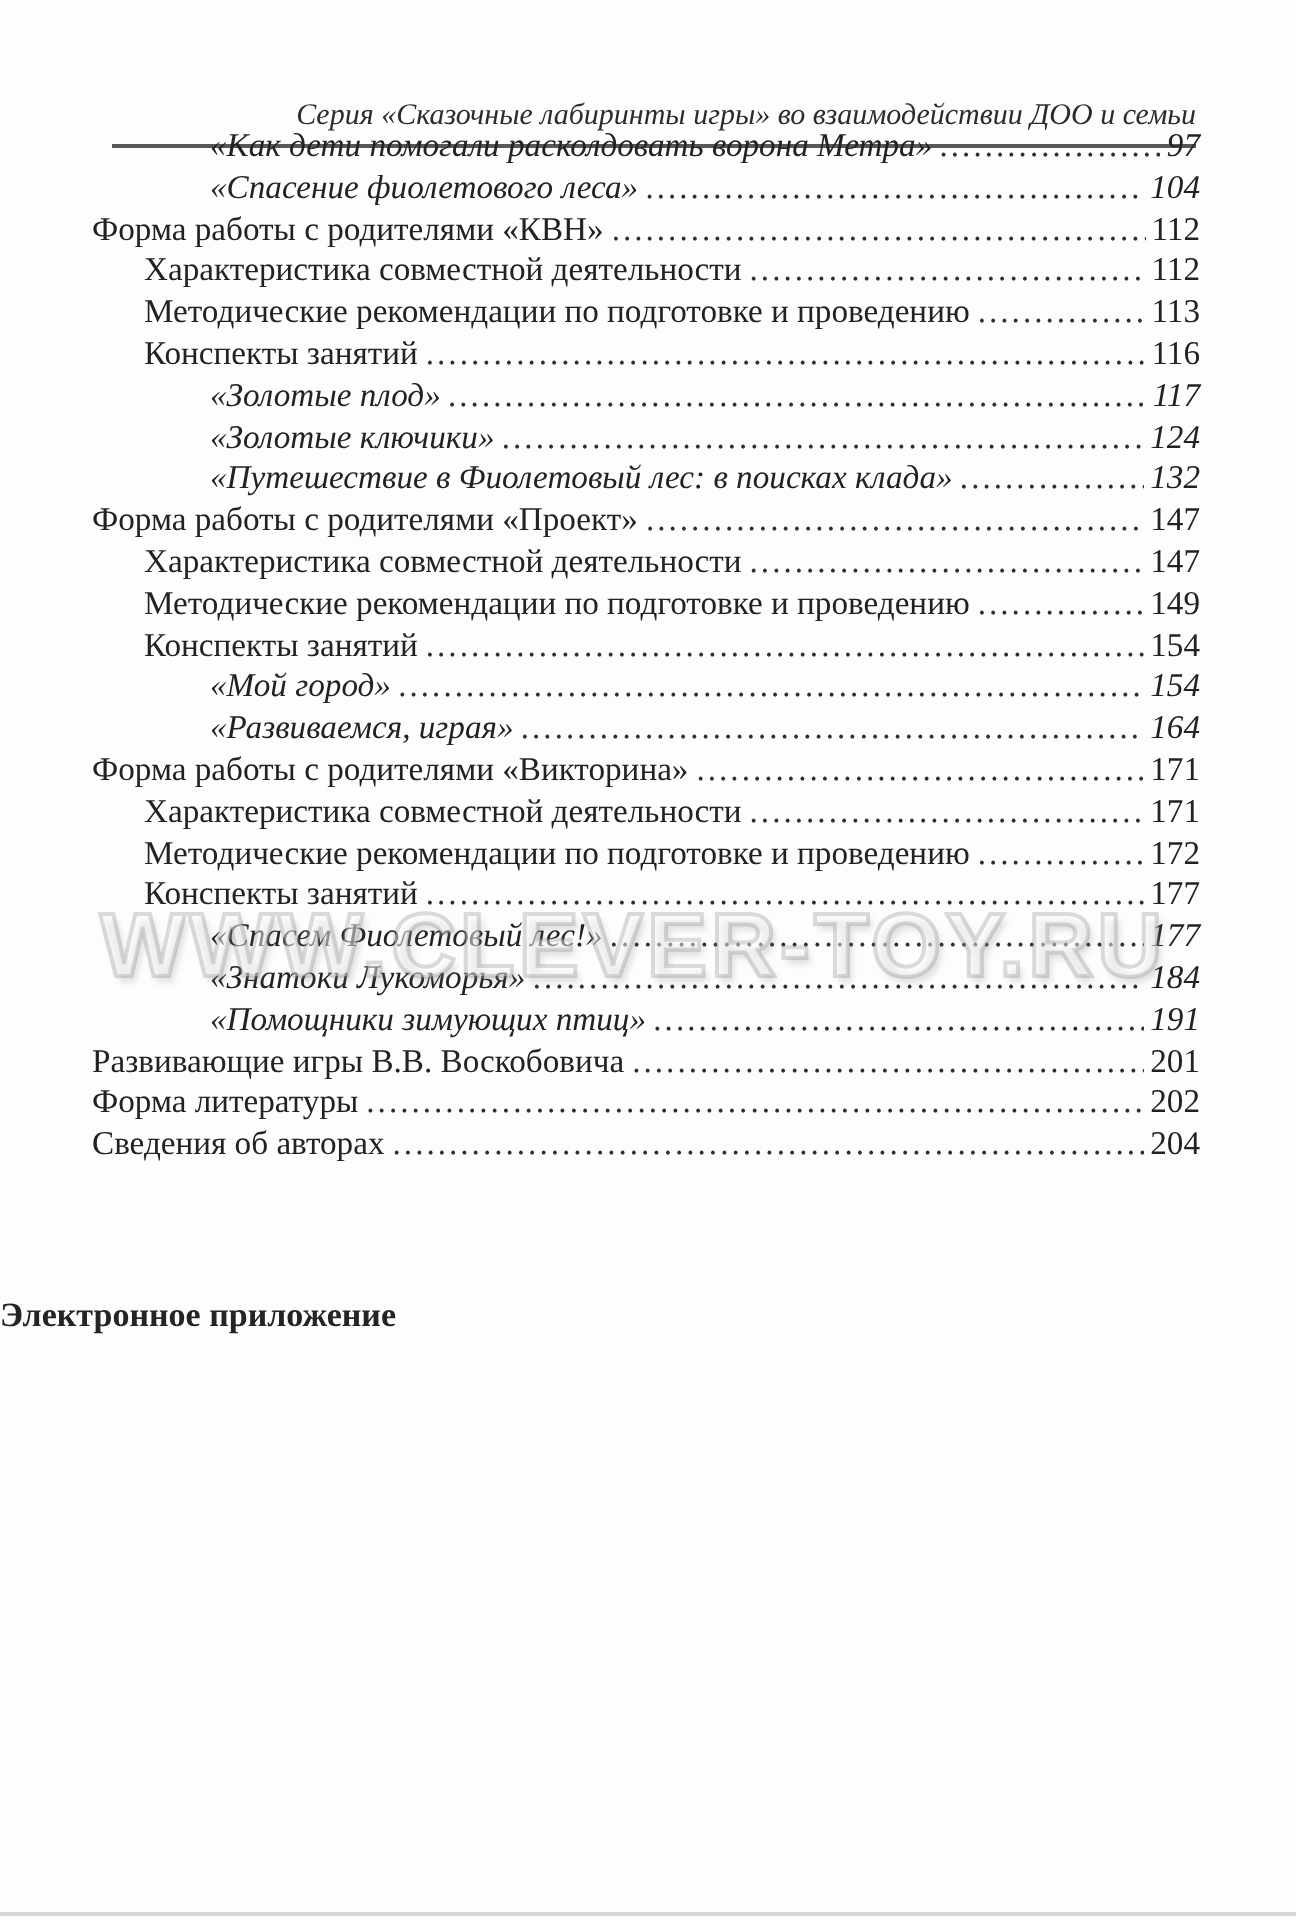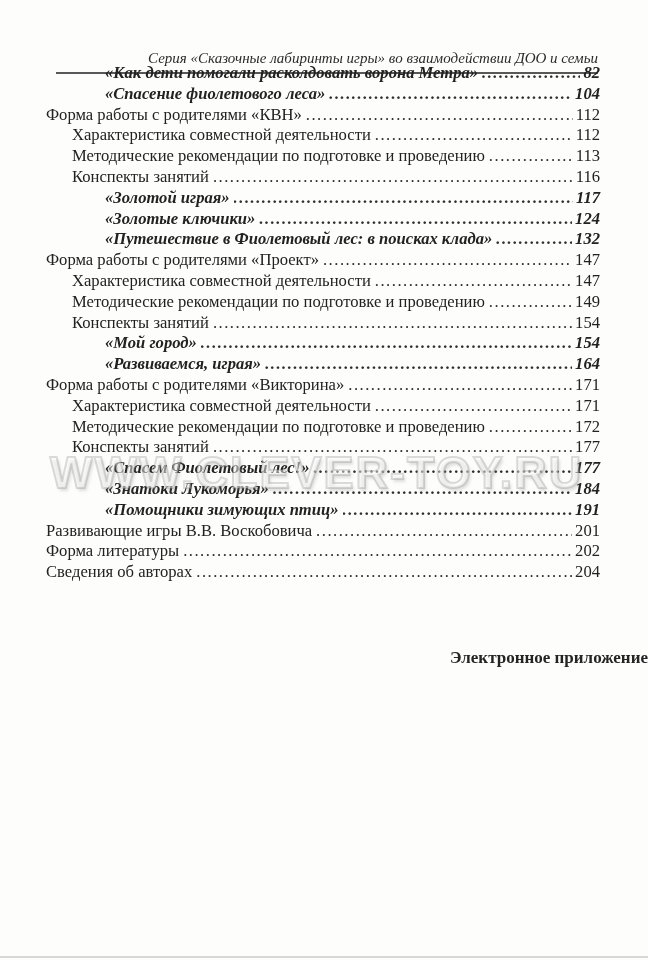--- a/index.html
+++ b/index.html
@@ -40,21 +40,21 @@
     display: flex;
     align-items: baseline;
     height: 20.8px;
     line-height: 20.8px;
     font-size: 16.6px;
     white-space: nowrap;
     color: #222222;
   }
   .row.lvl1 { padding-left: 26px; justify-content: space-between; }
   .row.lvl2 { padding-left: 59px; }
-  .row.italic { font-style: italic; font-weight: bold; }
+  .row.italic { font-style: italic; }
   .title { flex: 0 0 auto; }
   .dots {
     flex: 1 1 auto;
     overflow: hidden;
     margin: 0 3px 0 4px;
     letter-spacing: 1.5px;
     color: #2e2e2e;
   }
   .dots::after {
     content: "..........................................................................................................................................................................";
@@ -78,21 +78,21 @@
     pointer-events: none;
     z-index: 5;
   }
 
   
   .e-app {
     position: absolute;
     top: 648px;
     left: 0;
     width: 100%;
-    text-align: right;
+    text-align: left;
     font-weight: bold;
     font-size: 17px;
     color: #242424;
   }
 
   
   .scan-edge-bottom {
     position: absolute;
     bottom: 2px;
     left: 0;
@@ -105,21 +105,21 @@
 <body>
 
 <div class="page">
 
   <div class="running-head">Серия «Сказочные лабиринты игры» во взаимодействии ДОО и семьи</div>
 
   <div class="toc">
       <div class="row lvl2 italic">
       <span class="title">«Как дети помогали расколдовать ворона Метра»</span>
       <span class="dots"></span>
-      <span class="pagenum">82</span>
+      <span class="pagenum">97</span>
     </div>
       <div class="row lvl2 italic">
       <span class="title">«Спасение фиолетового леса»</span>
       <span class="dots"></span>
       <span class="pagenum">104</span>
     </div>
       <div class="row lvl0">
       <span class="title">Форма работы с родителями «КВН»</span>
       <span class="dots"></span>
       <span class="pagenum">112</span>
@@ -133,21 +133,21 @@
       <span class="title">Методические рекомендации по подготовке и проведению</span>
       <span class="dots"></span>
       <span class="pagenum">113</span>
     </div>
       <div class="row lvl1">
       <span class="title">Конспекты занятий</span>
       <span class="dots"></span>
       <span class="pagenum">116</span>
     </div>
       <div class="row lvl2 italic">
-      <span class="title">«Золотой играя»</span>
+      <span class="title">«Золотые плод»</span>
       <span class="dots"></span>
       <span class="pagenum">117</span>
     </div>
       <div class="row lvl2 italic">
       <span class="title">«Золотые ключики»</span>
       <span class="dots"></span>
       <span class="pagenum">124</span>
     </div>
       <div class="row lvl2 italic">
       <span class="title">«Путешествие в Фиолетовый лес: в поисках клада»</span>

